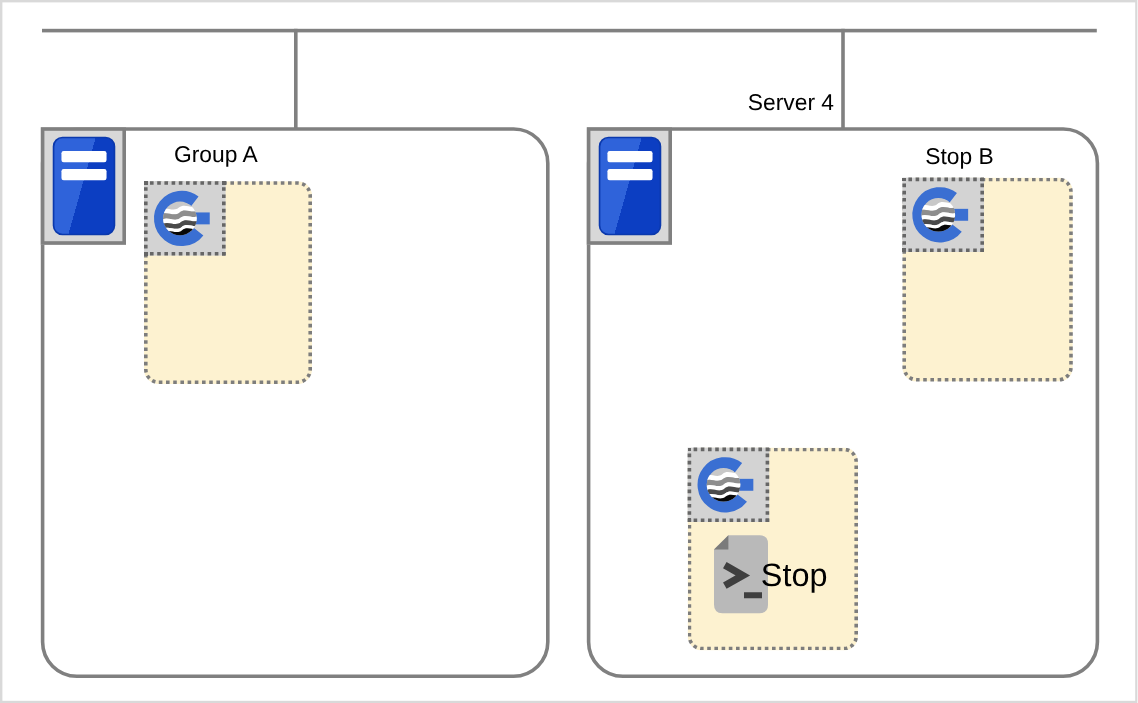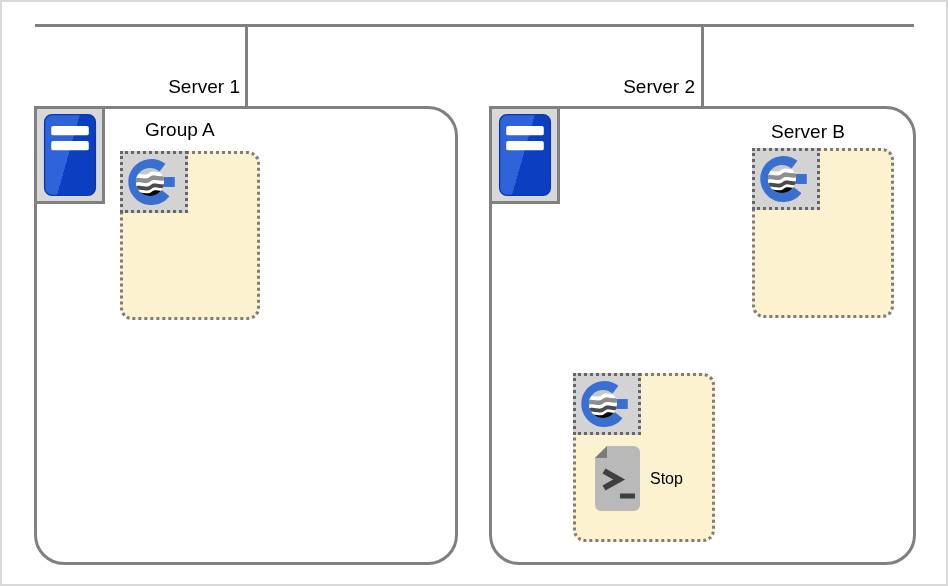--- a/index.html
+++ b/index.html
@@ -85,47 +85,46 @@
   .gateway-b { left: 750px; top: 146px; }
   .gateway-c { left: 571px; top: 371px; }
 
   .script-icon-box {
     position: absolute;
     left: 592px; top: 443px;
     width: 47px; height: 67px;
   }
   .stop-label {
     position: absolute;
-    left: 648px; top: 465px;
-    font-size: 16px;
+    left: 632px; top: 465px;
+    font-size: 27px;
     line-height: 24px;
   }
   svg { display: block; }
 </style>
 </head>
 <body>
 
 <div class="canvas">
 
   <div class="line bus-line"></div>
   <div class="line drop-line-1"></div>
   <div class="line drop-line-2"></div>
 
-  <div class="diagram-label server-label server1-label">Server 1</div>
-  <div class="diagram-label server-label server2-label">Server 2</div>
+  <div class="diagram-label server-label server2-label">Server 4</div>
 
   <div class="server-box server1-box"></div>
   <div class="server-box server2-box"></div>
 
   <div class="group-box group-a-box"></div>
   <div class="group-box group-b-box"></div>
   <div class="group-box group-c-box"></div>
 
   <div class="diagram-label group-label group-a-label">Group A</div>
-  <div class="diagram-label group-label group-b-label">Server B</div>
+  <div class="diagram-label group-label group-b-label">Stop B</div>
 
   <div class="server-icon-box server1-icon">
     <svg width="62" height="90" viewBox="0 0 66 92" aria-hidden="true">
       <defs>
         <linearGradient id="towerGrad1" x1="0" y1="0.15" x2="1" y2="0.6">
           <stop offset="0.52" stop-color="#2f63da"></stop>
           <stop offset="0.52" stop-color="#0c3ec2"></stop>
         </linearGradient>
       </defs>
       <rect x="6" y="3" width="54" height="86" rx="8" fill="url(#towerGrad1)" stroke="#0b39ad" stroke-width="1.5"></rect>

